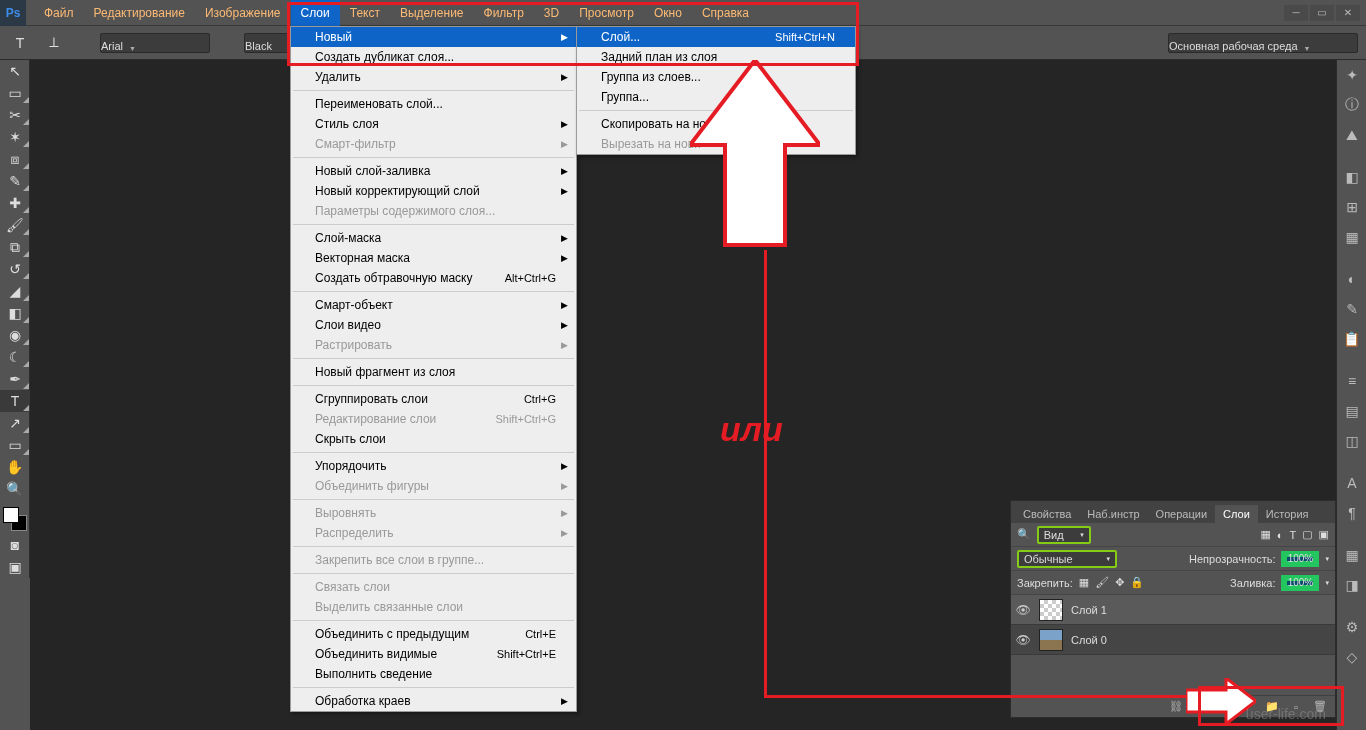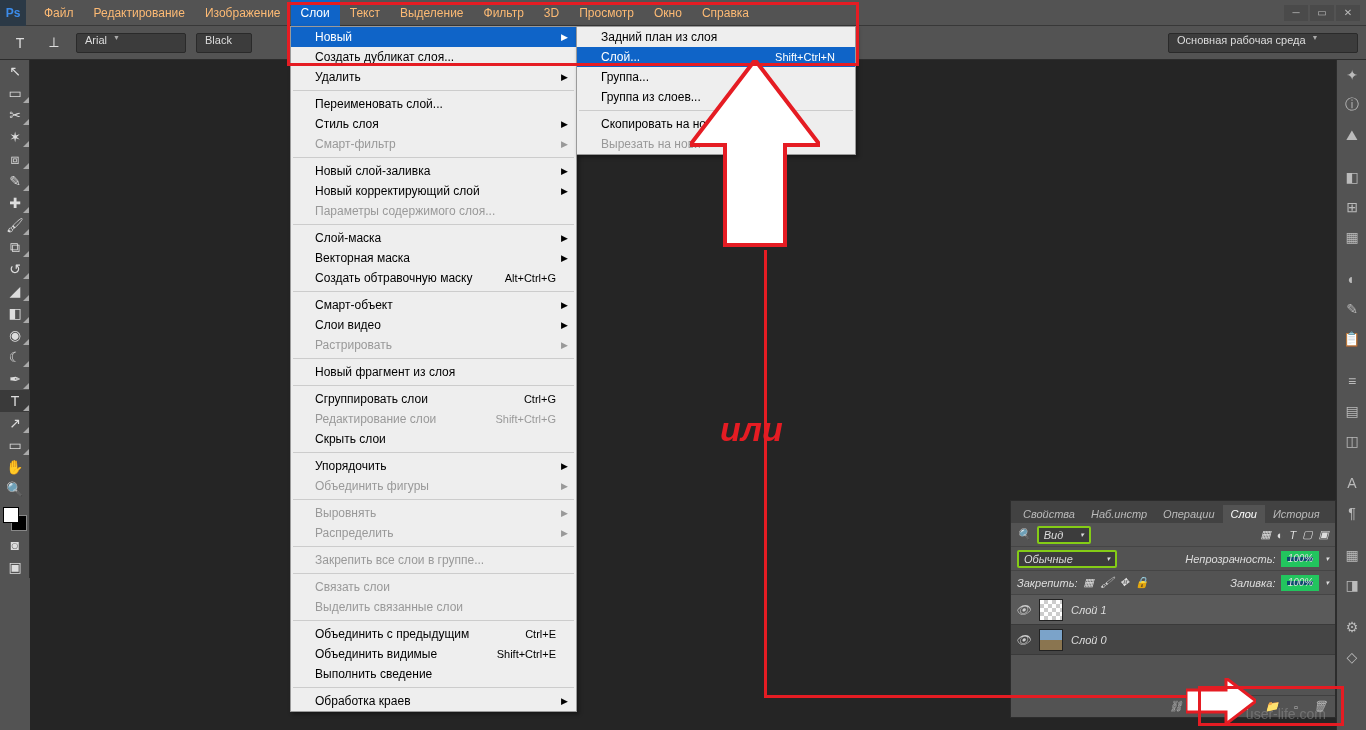--- a/index.html
+++ b/index.html
@@ -7,21 +7,21 @@
 
 .menubar { height:26px; background:#535353; display:flex; align-items:center; border-bottom:1px solid #383838; padding:0 6px 0 0; }
 .ps-logo { width:26px; height:26px; display:flex; align-items:center; justify-content:center; color:#3c8cea; font-weight:bold; font-size:12px; background:#2b3946; margin-right:8px; }
 .menu-item { color:#fdba74; font-size:12px; padding:0 10px; height:26px; line-height:26px; cursor:default; }
 .menu-item.active { background:#0f64c8; color:#fff; }
 .win-ctrl { margin-left:auto; display:flex; gap:2px; }
 .win-ctrl span { width:24px; height:16px; background:#4a4a4a; color:#bbb; font-size:10px; display:flex; align-items:center; justify-content:center; }
 
 .optbar { height:34px; background:#535353; display:flex; align-items:center; border-bottom:1px solid #2c2c2c; padding:0 8px; gap:10px; }
 .opt-btn { width:24px; height:24px; color:#ddd; font-size:14px; display:flex; align-items:center; justify-content:center; }
-.opt-sel { background:#3c3c3c; border:1px solid #2a2a2a; color:#ddd; font-size:11px; height:20px; padding:0 8px; display:flex; align-items:flex-start; border-radius:2px; }
+.opt-sel { background:#3c3c3c; border:1px solid #2a2a2a; color:#ddd; font-size:11px; height:20px; padding:0 0; display:flex; align-items:flex-end; border-radius:2px;margin-left:24px; }
 .opt-sel .tri { margin-left:6px; font-size:7px; color:#aaa; }
 .workspace-sel { margin-left:auto; width:190px; }
 
 .canvas-area { position:absolute; top:60px; left:30px; right:30px; bottom:0; background:#252525; }
 
 .toolbox { position:absolute; left:0; top:60px; width:30px; background:#535353; border-right:1px solid #2c2c2c; }
 .tool { width:30px; height:22px; display:flex; align-items:center; justify-content:center; color:#ddd; font-size:14px; position:relative; }
 .tool.sel { background:#3a3a3a; }
 .tool.corner::after { content:""; position:absolute; right:1px; bottom:1px; border:3px solid transparent; border-right-color:#aaa; border-bottom-color:#aaa; width:0; height:0; }
 .swatches { width:30px; height:30px; position:relative; margin-top:4px; }
@@ -34,21 +34,21 @@
 .menu-panel { position:absolute; top:26px; left:290px; width:287px; background:#eeeeee; border:1px solid #9a9a9a; box-shadow:2px 2px 4px rgba(0,0,0,.4); font-size:12px; color:#000; z-index:50; }
 .menu-row { height:20px; display:flex; align-items:center; padding:0 20px 0 24px; position:relative; }
 .menu-row.hl { background:#0f64c8; color:#fff; }
 .menu-row.dis { color:#999; }
 .menu-row .shortcut { margin-left:auto; font-size:11px; }
 .menu-row .arrow { position:absolute; right:8px; font-size:9px; }
 .menu-sep { height:1px; background:#ccc; margin:3px 2px; }
 
 .submenu { position:absolute; top:26px; left:576px; width:280px; background:#eeeeee; border:1px solid #9a9a9a; box-shadow:2px 2px 4px rgba(0,0,0,.4); font-size:12px; z-index:51; }
 
-.layers-panel { position:absolute; right:30px; bottom:12px; width:326px; height:218px; background:#535353; border:1px solid #2c2c2c; font-size:11px; color:#ddd;font-style:italic; }
+.layers-panel { position:absolute; right:30px; bottom:12px; width:326px; height:218px; background:#535353; border:1px solid #2c2c2c; font-size:11px; color:#ddd; }
 .panel-tabs { height:22px; background:#424242; display:flex; align-items:end; padding-left:4px; gap:0; }
 .ptab { padding:3px 8px; color:#bbb; font-size:11px; }
 .ptab.active { background:#535353; color:#fff; }
 .panel-row { display:flex; align-items:center; height:24px; padding:0 6px; gap:6px; border-bottom:1px solid #454545; }
 .panel-row .sel { background:#3c3c3c; border:2px solid #84cc16; height:18px; padding:0 5px; display:flex; align-items:center; font-size:11px; border-radius:2px; }
 .spacer { flex:1; }
 .pct-box { width:38px; height:16px; background:#0c4a6e; border:6px solid #22c55e; font-size:10px; display:flex; align-items:center; justify-content:center; }
 .layer-list { background:#454545; }
 .layer-row { height:30px; display:flex; align-items:center; padding:0 4px; gap:8px; border-bottom:1px solid #3a3a3a; }
 .layer-row.sel { background:#5a5a5a; }
@@ -283,32 +283,32 @@
       <span>Выполнить сведение</span>
     </div>
     <div class="menu-sep"></div>
     <div class="menu-row">
       <span>Обработка краев</span>
       <span class="arrow">▶</span>
     </div>
   </div>
 
 <div class="submenu" id="sub-menu">
-    <div class="menu-row">
-      <span>Задний план из слоя</span>
-    </div>
     <div class="menu-row hl">
       <span>Слой...</span>
       <span class="shortcut">Shift+Ctrl+N</span>
     </div>
     <div class="menu-row">
+      <span>Задний план из слоя</span>
+    </div>
+    <div class="menu-row">
+      <span>Группа из слоев...</span>
+    </div>
+    <div class="menu-row">
       <span>Группа...</span>
-    </div>
-    <div class="menu-row">
-      <span>Группа из слоев...</span>
     </div>
     <div class="menu-sep"></div>
     <div class="menu-row">
       <span>Скопировать на нов</span>
     </div>
     <div class="menu-row dis">
       <span>Вырезать на нови</span>
     </div>
   </div>
 

